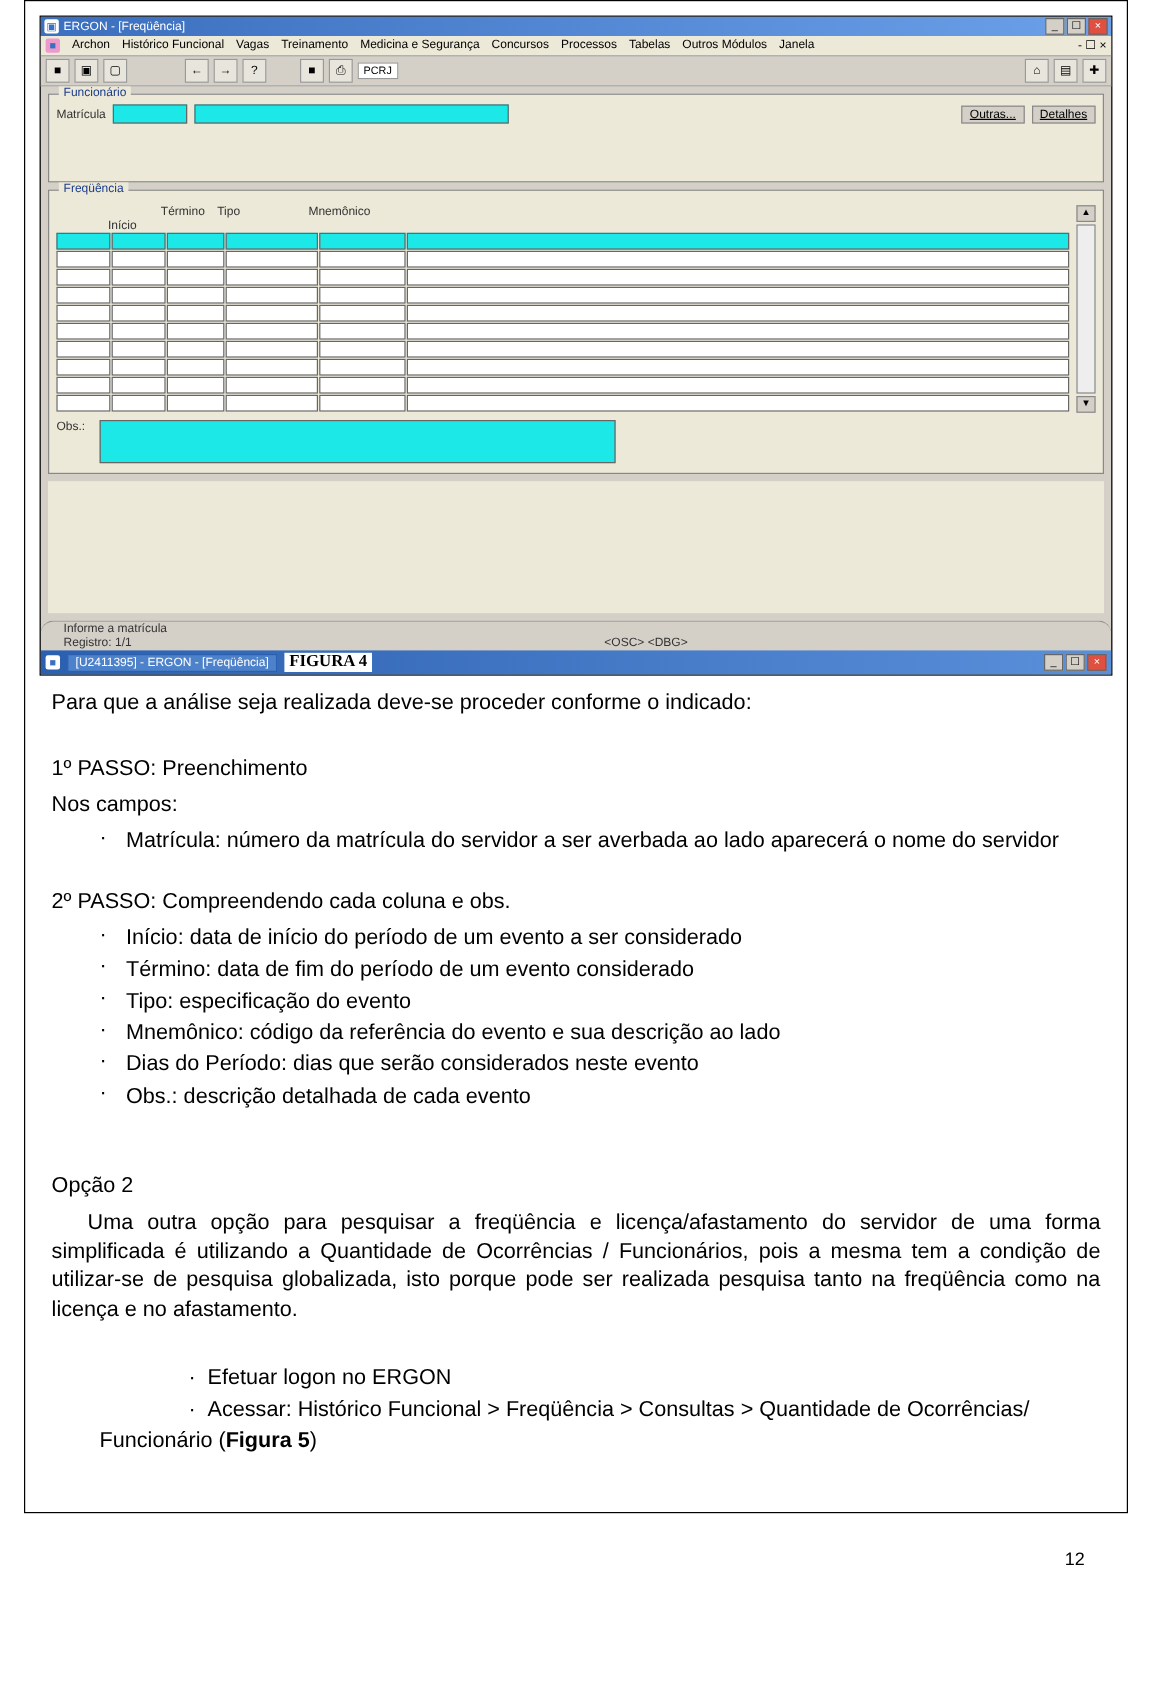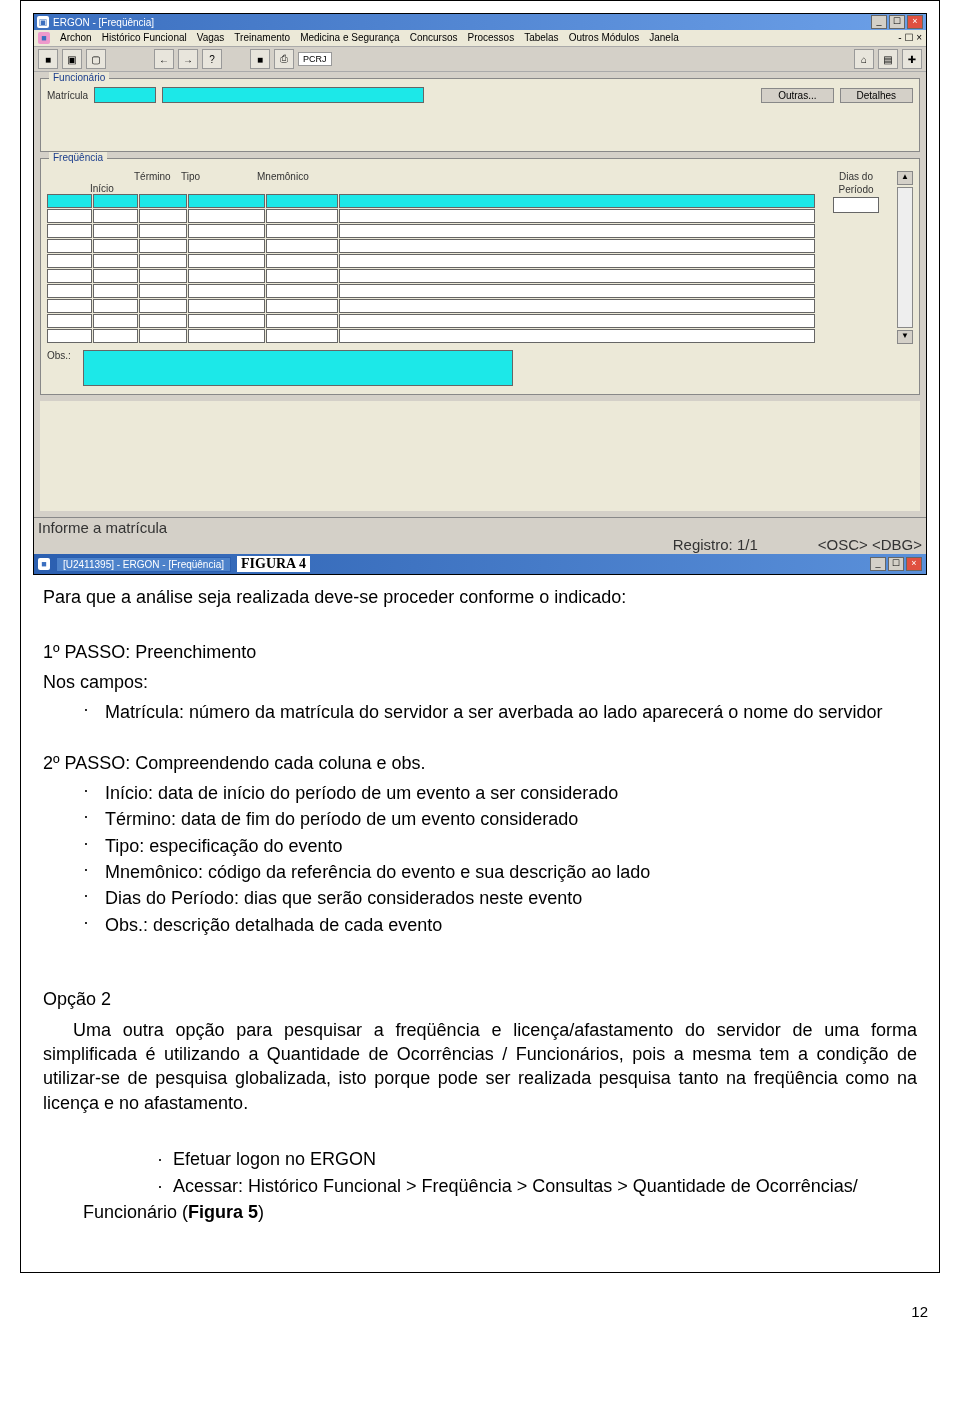--- a/index.html
+++ b/index.html
@@ -127,21 +127,22 @@
   }
   .field-white {
     background: #fff;
     border: 1px solid #666;
     height: 14px;
   }
   .mini-btn {
     background: #d4d0c8;
     border: 1px solid #888;
     font-size: 10px;
-    padding: 1px 16px;
+    padding: 1px 6px;
+    text-decoration: underline;
   }
   .scroll-btn {
     width: 14px;
     height: 12px;
     background: #d4d0c8;
     border: 1px solid #888;
     font-size:8px;
     line-height:10px;
     text-align:center;
   }
@@ -189,26 +190,27 @@
     align-items:flex-start;
     gap: 6px;
     margin-top: 6px;
   }
   .canvas-area {
     height: 110px;
     background:#ece9d8;
     margin: 0 6px 6px;
   }
   .statusbar {
-    font-size: 15px;
+    font-size: 10px;
     color: #333;
     border-top: 1px solid #888;
-    padding: 1px 4px;
-  }
-  .statusbar-row { display:flex; justify-content:flex-end; }
+    padding: 1px 19px;
+    border-radius: 11px;
+  }
+  .statusbar-row { display:flex; justify-content:space-between; }
   .taskbar {
     background: linear-gradient(to right, #2b5fb0, #5a90da);
     color: #fff;
     display:flex;
     align-items:center;
     justify-content: space-between;
     padding: 2px 4px;
     font-size: 10px;
   }
   .task-btn {
@@ -245,21 +247,21 @@
     flex-shrink:0;
   }
   .bold { font-weight: bold; }
   .justify { text-align: justify; }
   .step-list { padding-left: 60px; }
   .step-list .item{ display:flex; gap: 10px; margin: 2px 0; }
   .step-list .b2 { width: 60px; flex-shrink:0; display:flex; justify-content:flex-end;}
   .page-num {
     text-align: right;
     font-size: 15px;
-    padding: 10px 32px 20px;
+    padding: 10px 56px 20px;
   }
 </style>
 </head>
 <body>
 
 <div class="page-frame">
 
   <div class="win-outer">
 
     <div class="titlebar1">
@@ -404,25 +406,20 @@
             </div>
           <div class="grid-row">
               <div class="c1"></div>
               <div class="c2"></div>
               <div class="c3"></div>
               <div class="c4"></div>
               <div class="c5"></div>
               <div class="c6"></div>
             </div>
         </div>
-        <div class="dias-col">
-          <div class="dp-lbl">Dias do</div>
-          <div class="dp-lbl">Período</div>
-          <div class="field-white" style="width:44px;margin:0 auto"></div>
-        </div>
         <div style="width:16px; display:flex; flex-direction:column; gap:2px;">
           <div class="scroll-btn">▲</div>
           <div style="flex:1; border:1px solid #888; background:#eee;"></div>
           <div class="scroll-btn">▼</div>
         </div>
       </div>
       <div class="obs-row">
         <span class="lbl" style="width:30px;text-align:left">Obs.:</span>
         <div class="field-cyan" style="flex:0 0 428px; height:34px"></div>
       </div>

